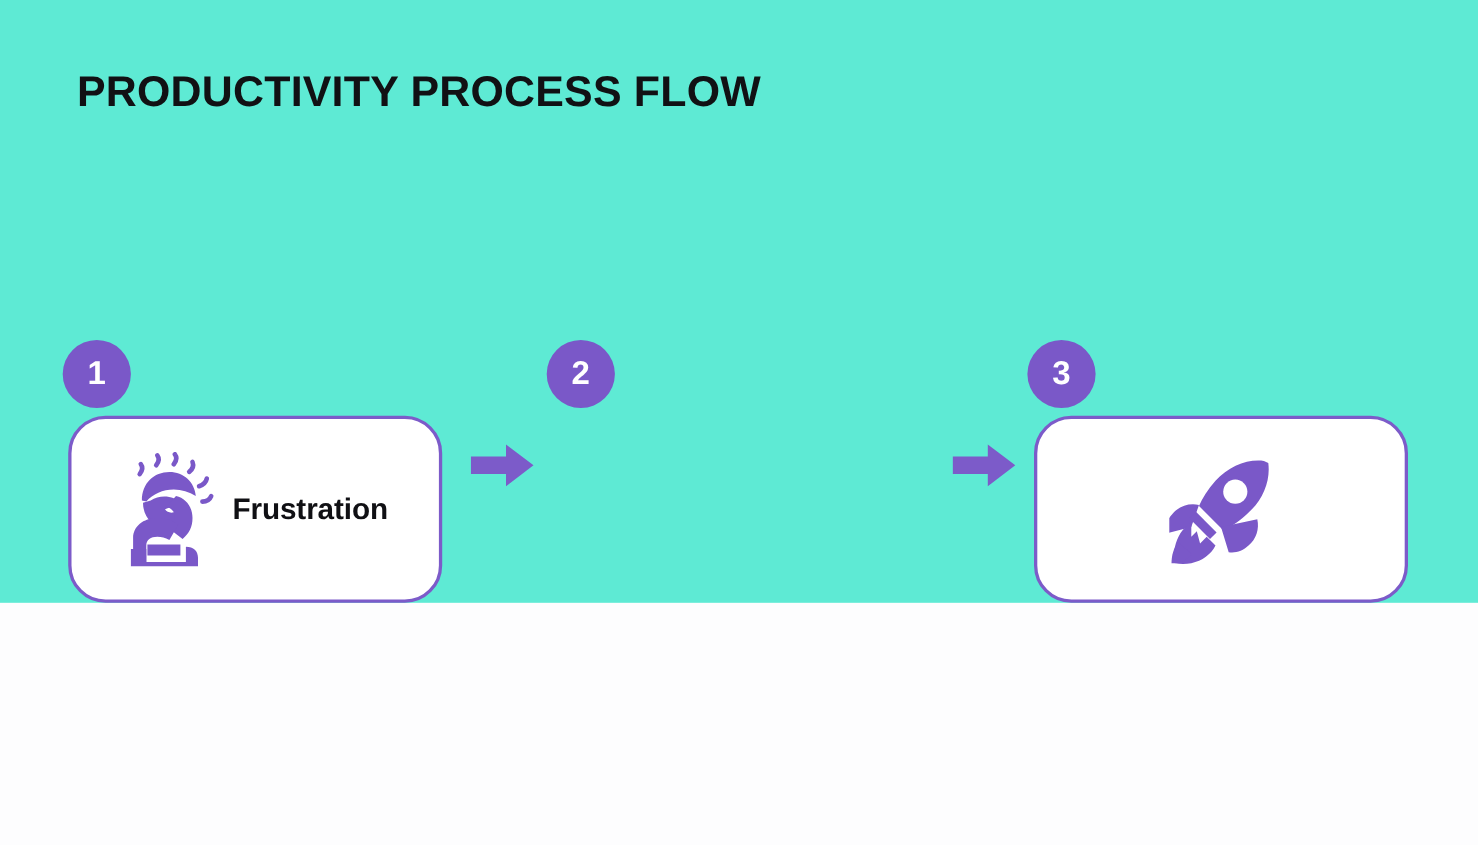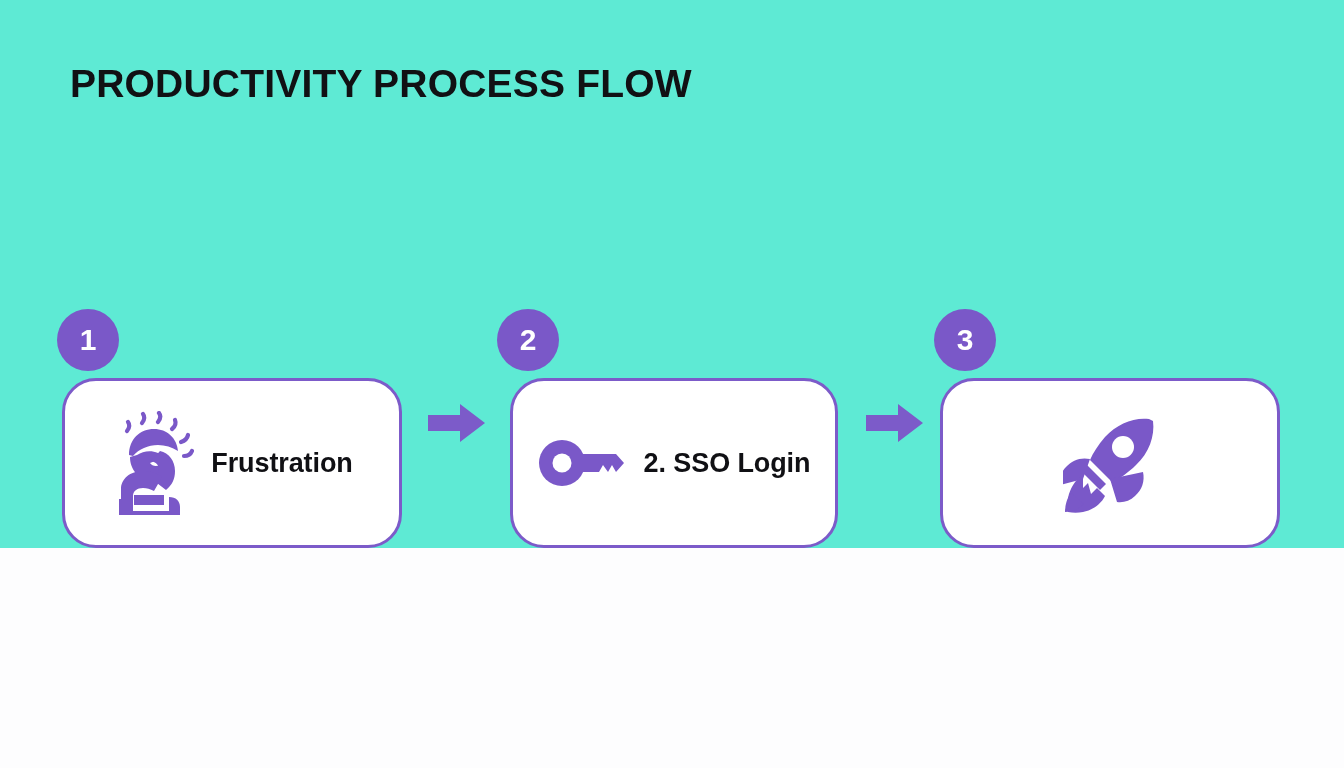--- a/index.html
+++ b/index.html
@@ -158,30 +158,20 @@
         </svg>
         <span class="step-label">Frustration</span>
       </div>
     </div>
     <div class="step-badge" id="badge-1">1</div>
 
     <svg class="flow-arrow" id="arrow-1" viewBox="0 0 58 42" fill="none">
       <path d="M0 13 L32 13 L32 2 L57 21 L32 40 L32 29 L0 29 Z" fill="#7c5bc9"></path>
     </svg>
 
-    <div class="step-card" id="card-2">
-      <div class="card-inner">
-        <svg class="step-icon" width="92" height="52" viewBox="0 0 92 52" fill="none">
-          <circle cx="24" cy="26" r="23" fill="#7a58c8"></circle>
-          <circle cx="24" cy="26" r="9.5" fill="#ffffff"></circle>
-          <path d="M44 17 L78 17 L86 26 L78 35 L74 28 L70 35 L65 28 L61 35 L44 35 Z" fill="#7a58c8"></path>
-        </svg>
-        <span class="step-label">2. SSO Login</span>
-      </div>
-    </div>
     <div class="step-badge" id="badge-2">2</div>
 
     <svg class="flow-arrow" id="arrow-2" viewBox="0 0 58 42" fill="none">
       <path d="M0 13 L32 13 L32 2 L57 21 L32 40 L32 29 L0 29 Z" fill="#7c5bc9"></path>
     </svg>
 
     <div class="step-card" id="card-3">
       <div class="card-inner">
         <svg class="step-icon" width="94" height="100" viewBox="0 0 94 100" fill="none">
 

